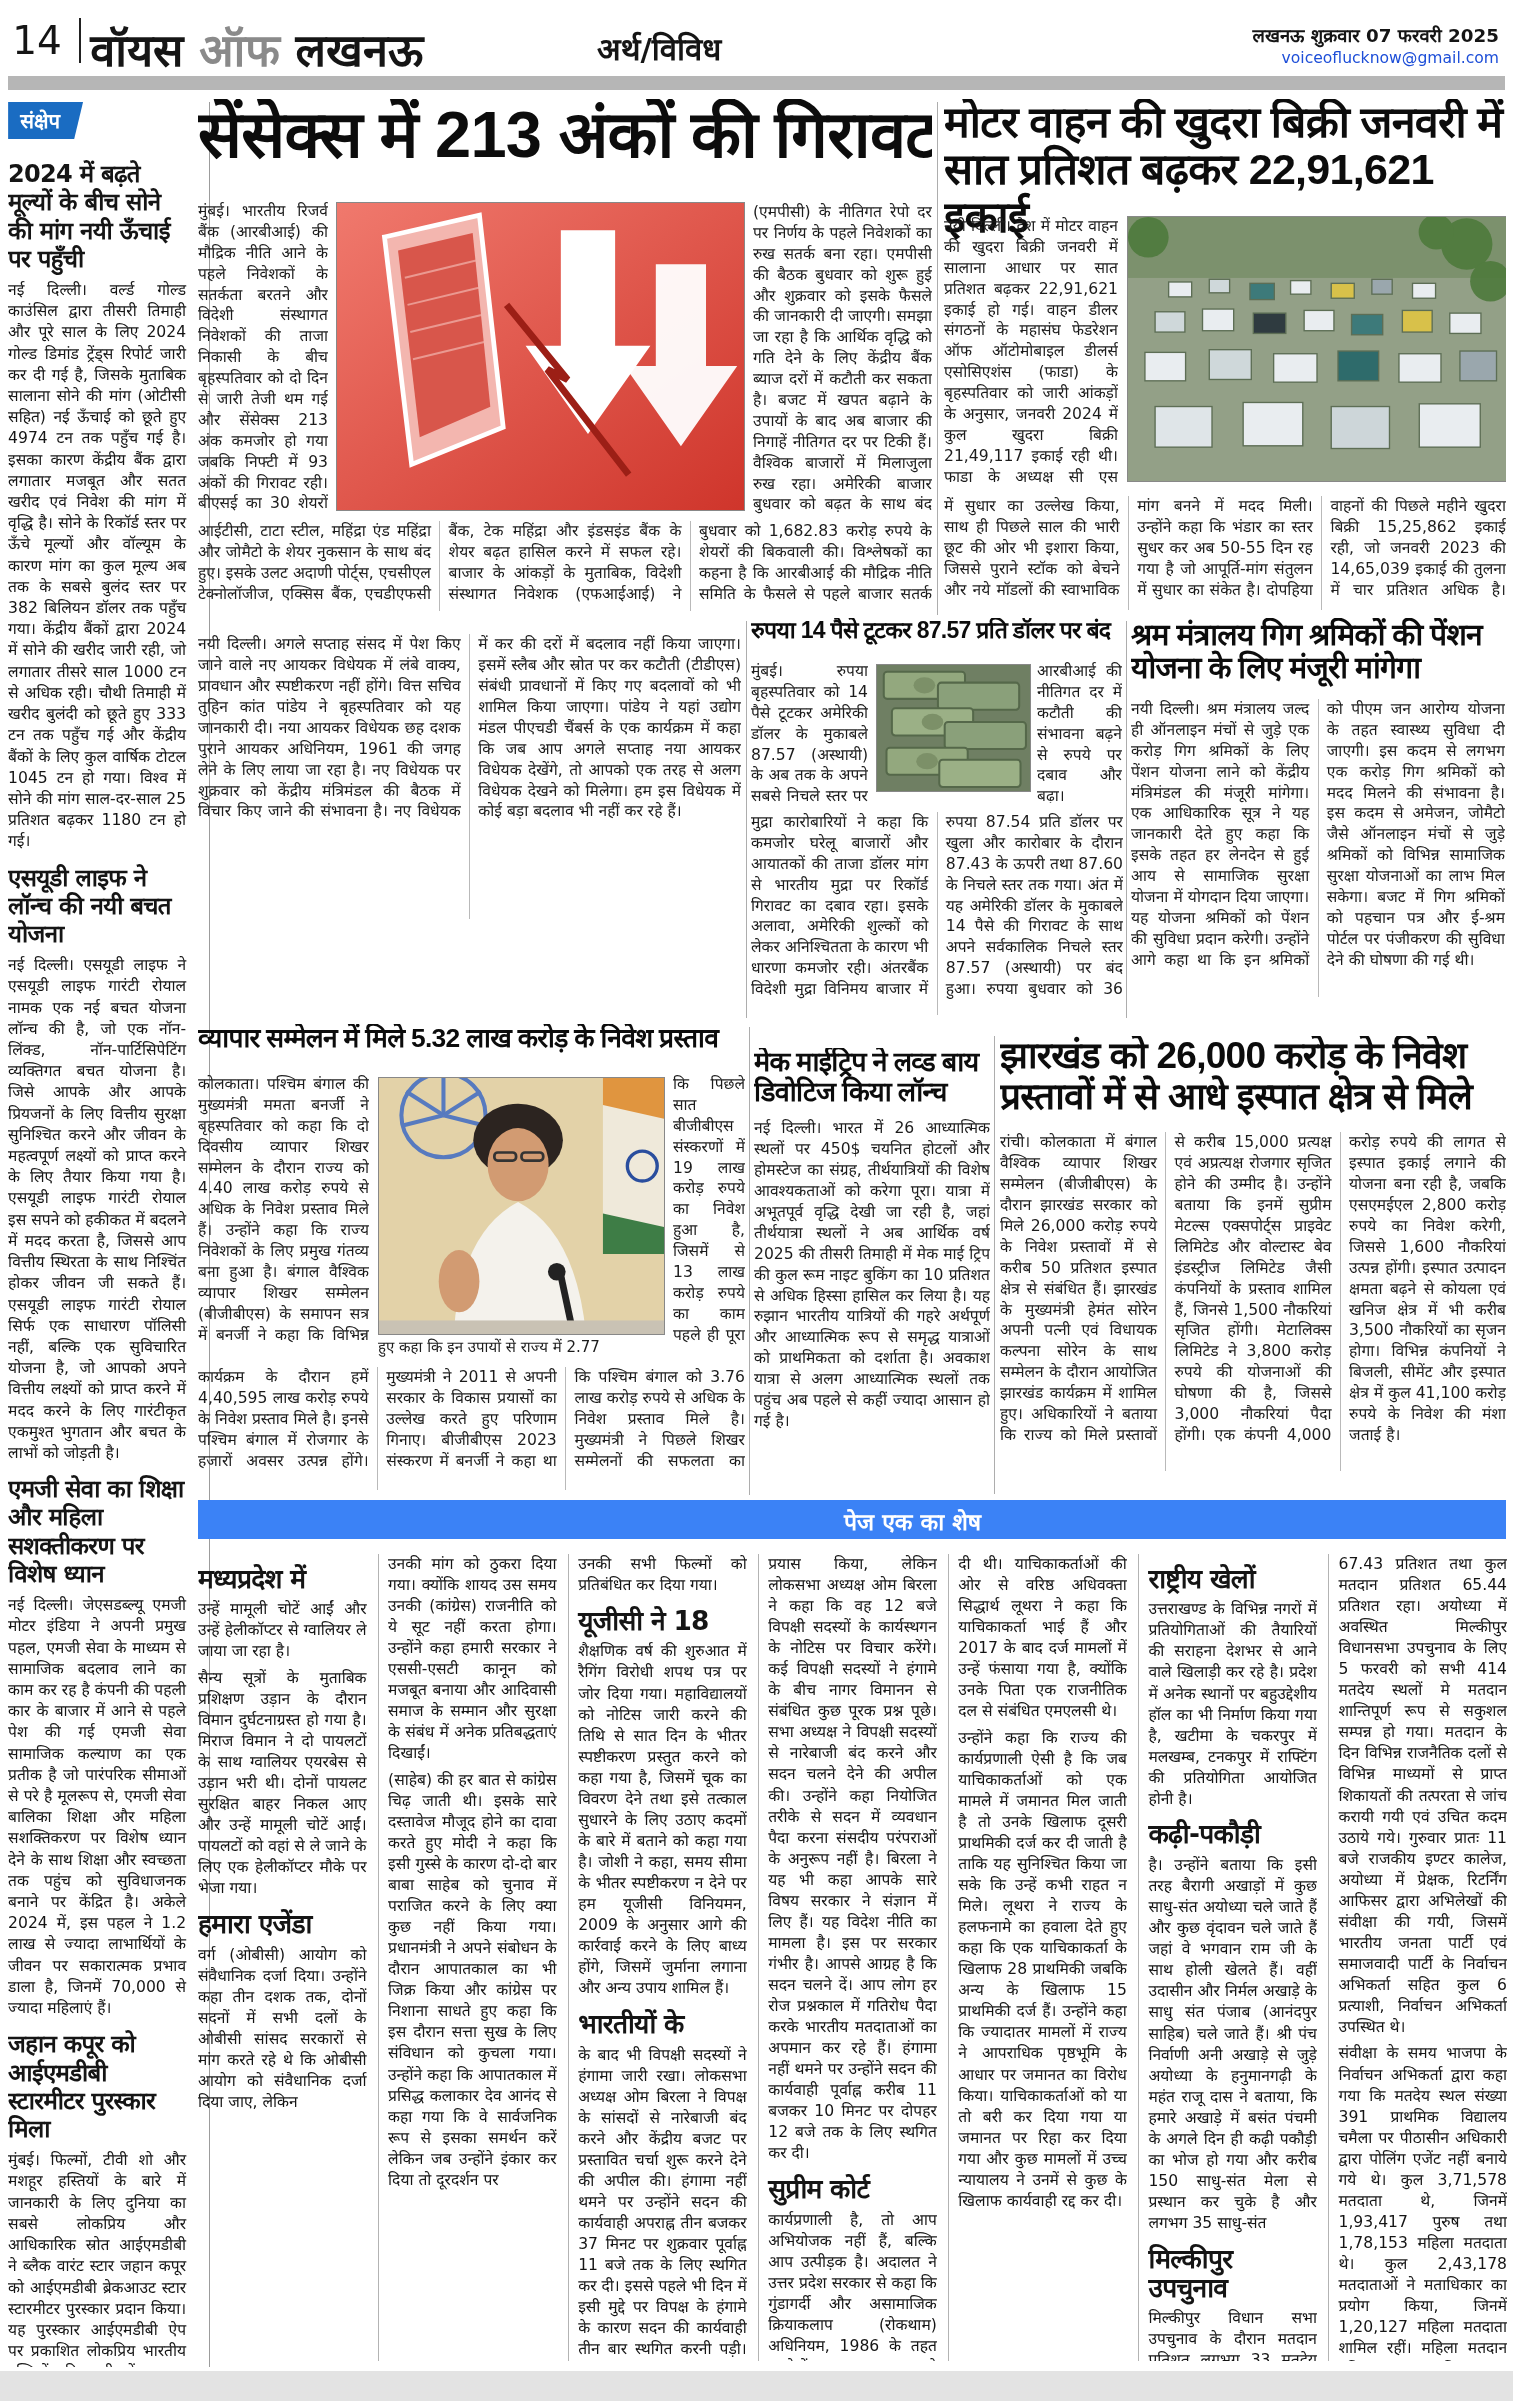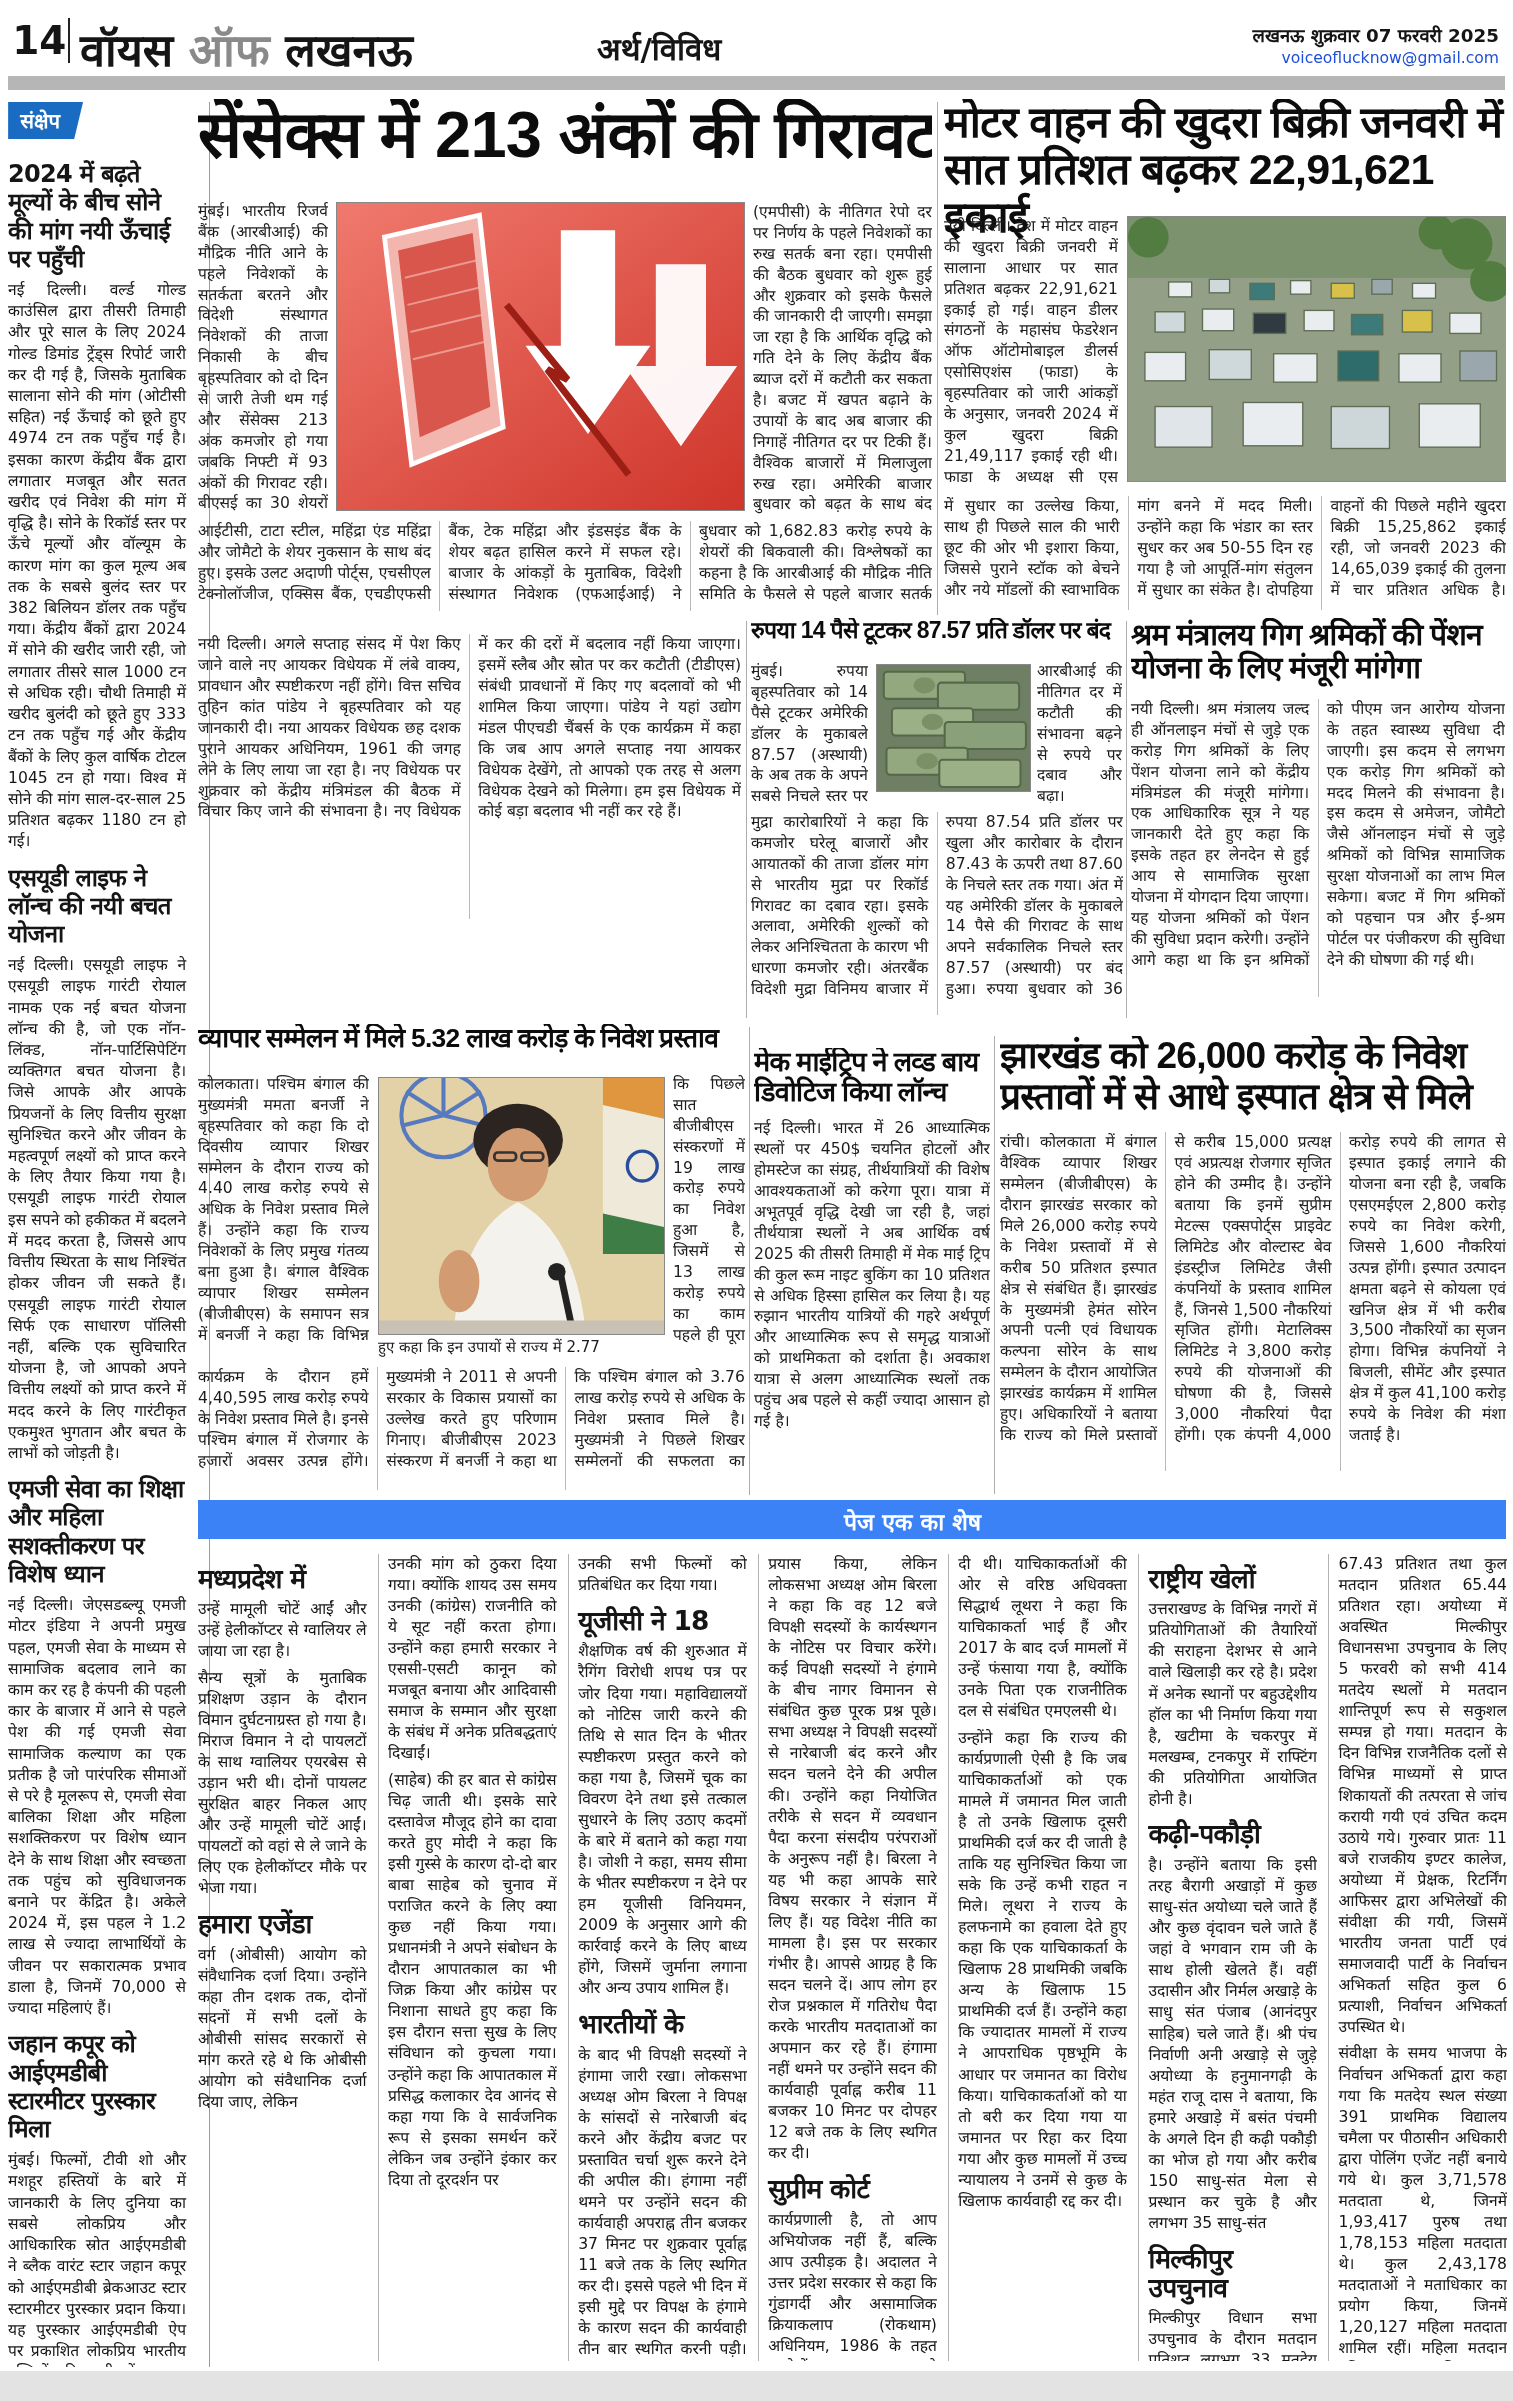--- a/index.html
+++ b/index.html
@@ -7,21 +7,21 @@
         font-family:"DejaVu Sans",sans-serif;color:#151515;}
   .abs{position:absolute;}
   .hl{font-family:"Liberation Sans","DejaVu Sans",sans-serif;font-weight:700;color:#0c0c0c;line-height:1.1;letter-spacing:-0.7px;}
   .bt{font-size:15.6px;line-height:1.34;text-align:justify;color:#1c1c1c;}
   .bt:first-letter{padding-left:0;}
   .cols2{column-count:2;column-gap:17.6px;column-rule:0.7px solid #b9b9b9;}
   .cols3{column-count:3;column-gap:17.6px;column-rule:0.7px solid #b9b9b9;}
   .vline{position:absolute;width:0.7px;background:#adadad;}
   .hrule{position:absolute;height:13.6px;background:#b6b6b6;}
   
-  .pagenum{font-size:39px;font-weight:700;border-right:2.7px solid #222;padding-right:2px;}
+  .pagenum{font-size:39px;font-weight:400;border-right:2.7px solid #222;padding-right:17px;}
   .masthead{font-size:45px;font-weight:700;letter-spacing:0px;}
   .masthead .gray{color:#8a8a8a;}
   .sectionTitle{font-size:31px;font-weight:700;}
   .dateline{font-size:18.3px;font-weight:700;}
   .email{font-size:15.6px;color:#1d4ed8;}
   
   .sb{position:absolute;left:8.1px;top:102px;width:178px;height:2265px;overflow:hidden;border-right:0.7px solid #9c9c9c;padding-right:23px;}
   .sbTab{display:inline-block;background:#1a6cc2;color:#fff;font-weight:700;font-size:20.3px;
          padding:4.1px 23px 5.4px 12.2px;clip-path:polygon(0 0,100% 0,88% 100%,0 100%);margin-bottom:9.5px;}
   .sbHead{font-size:24px;font-weight:700;line-height:1.18;margin:11px 0 6.8px 0;letter-spacing:-0.7px;}

